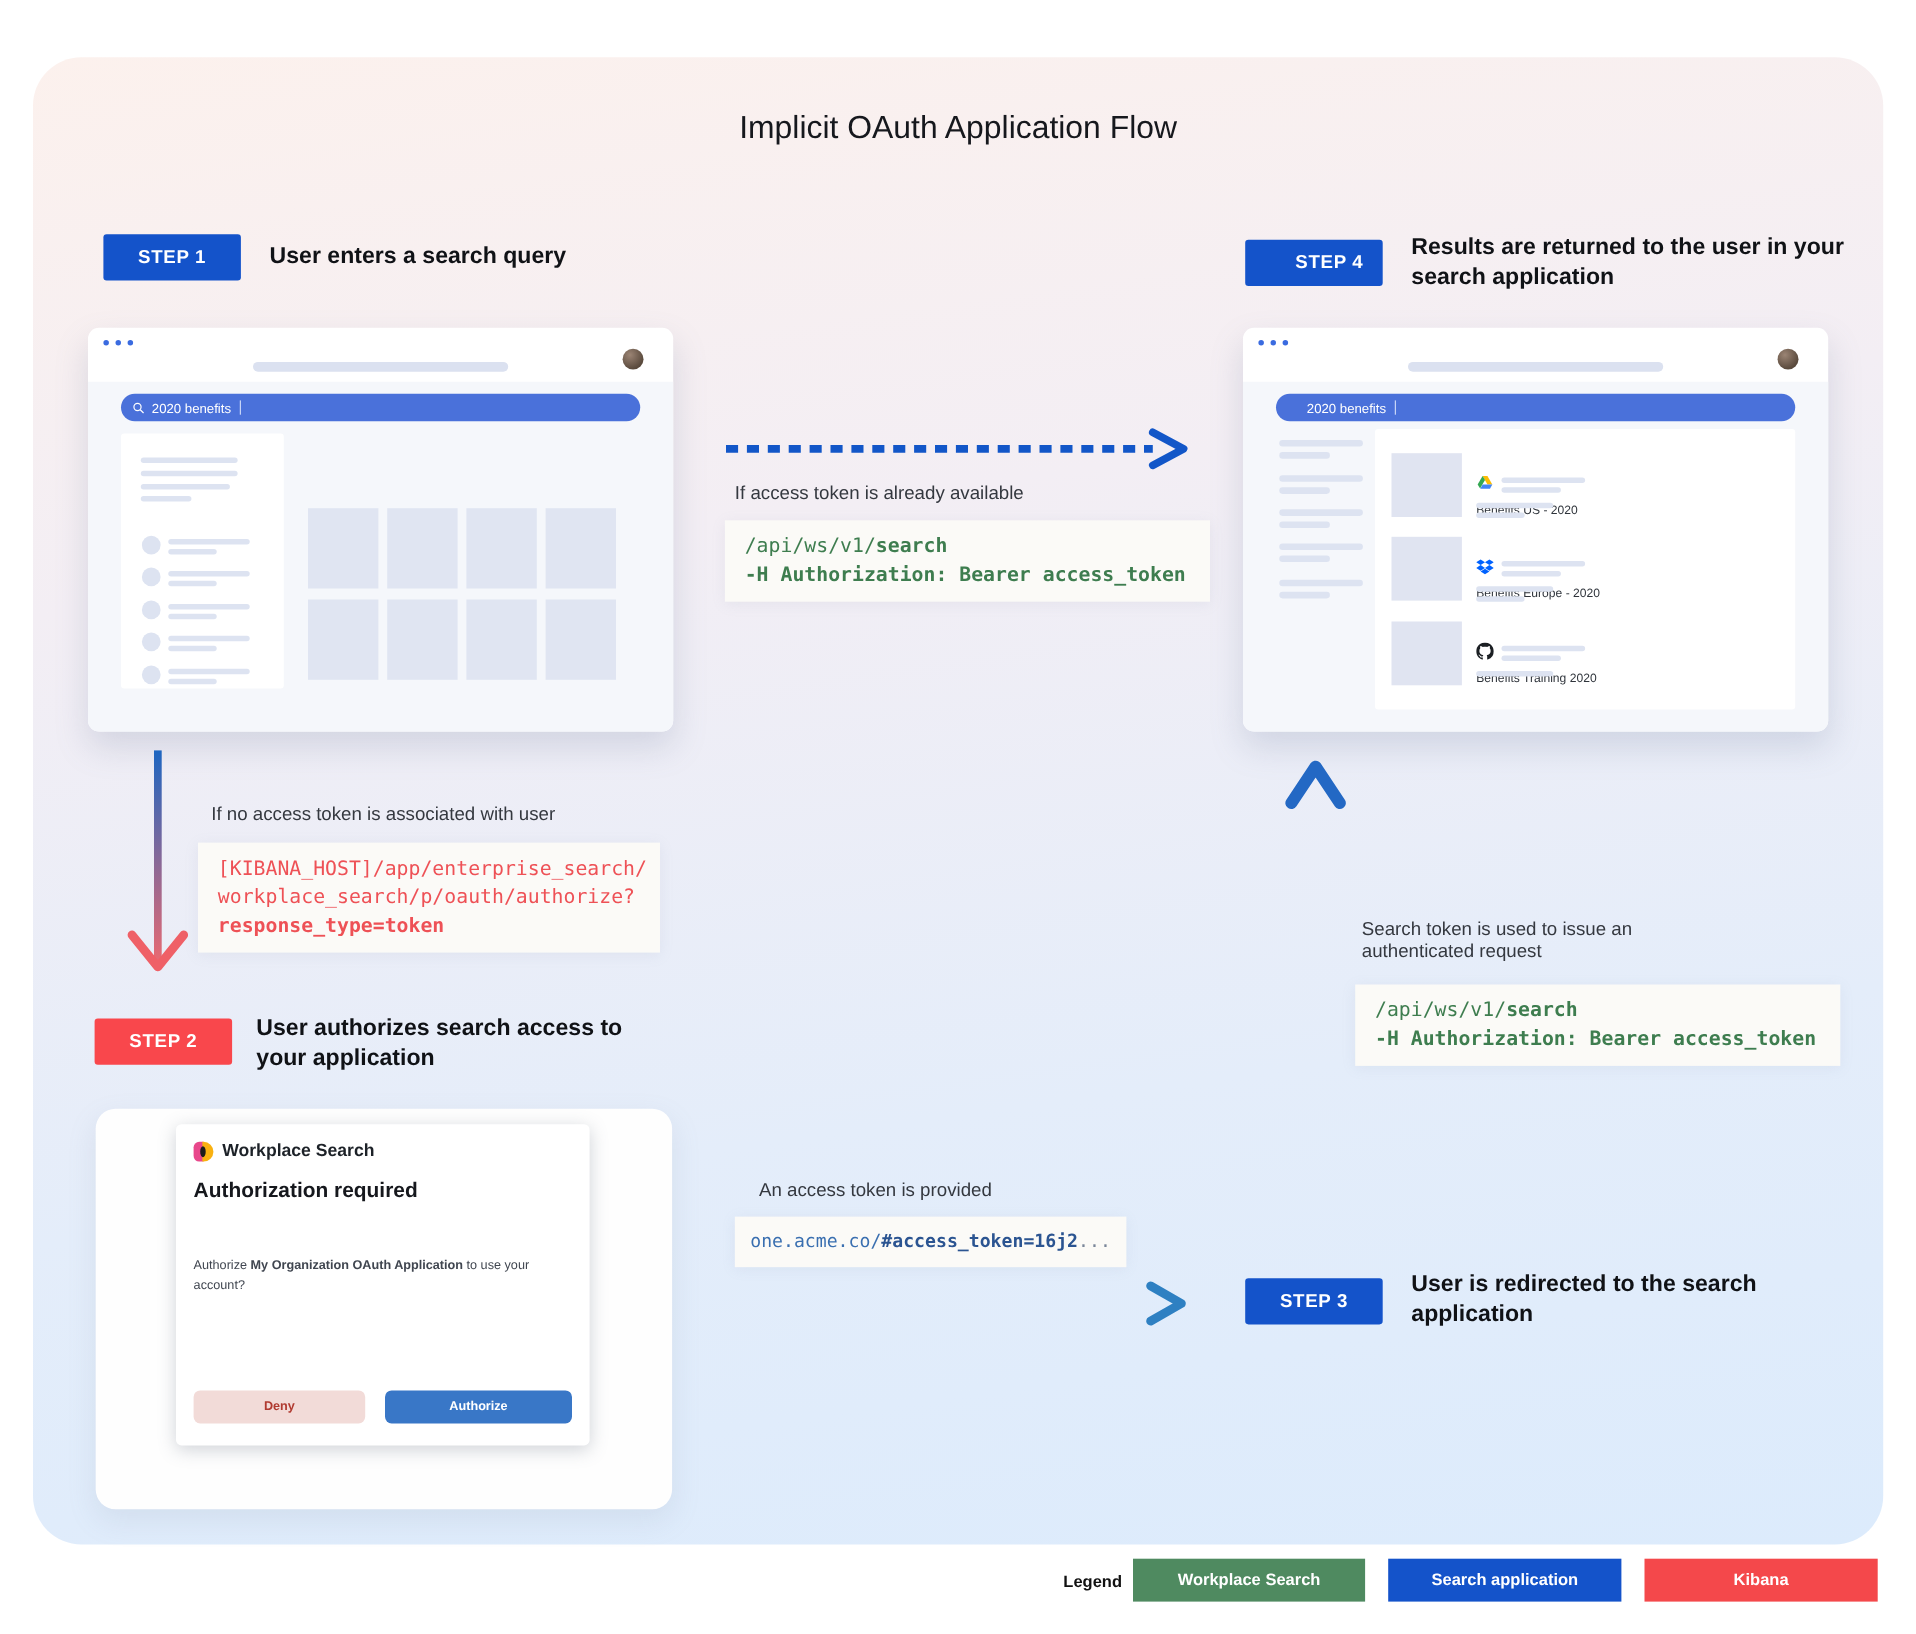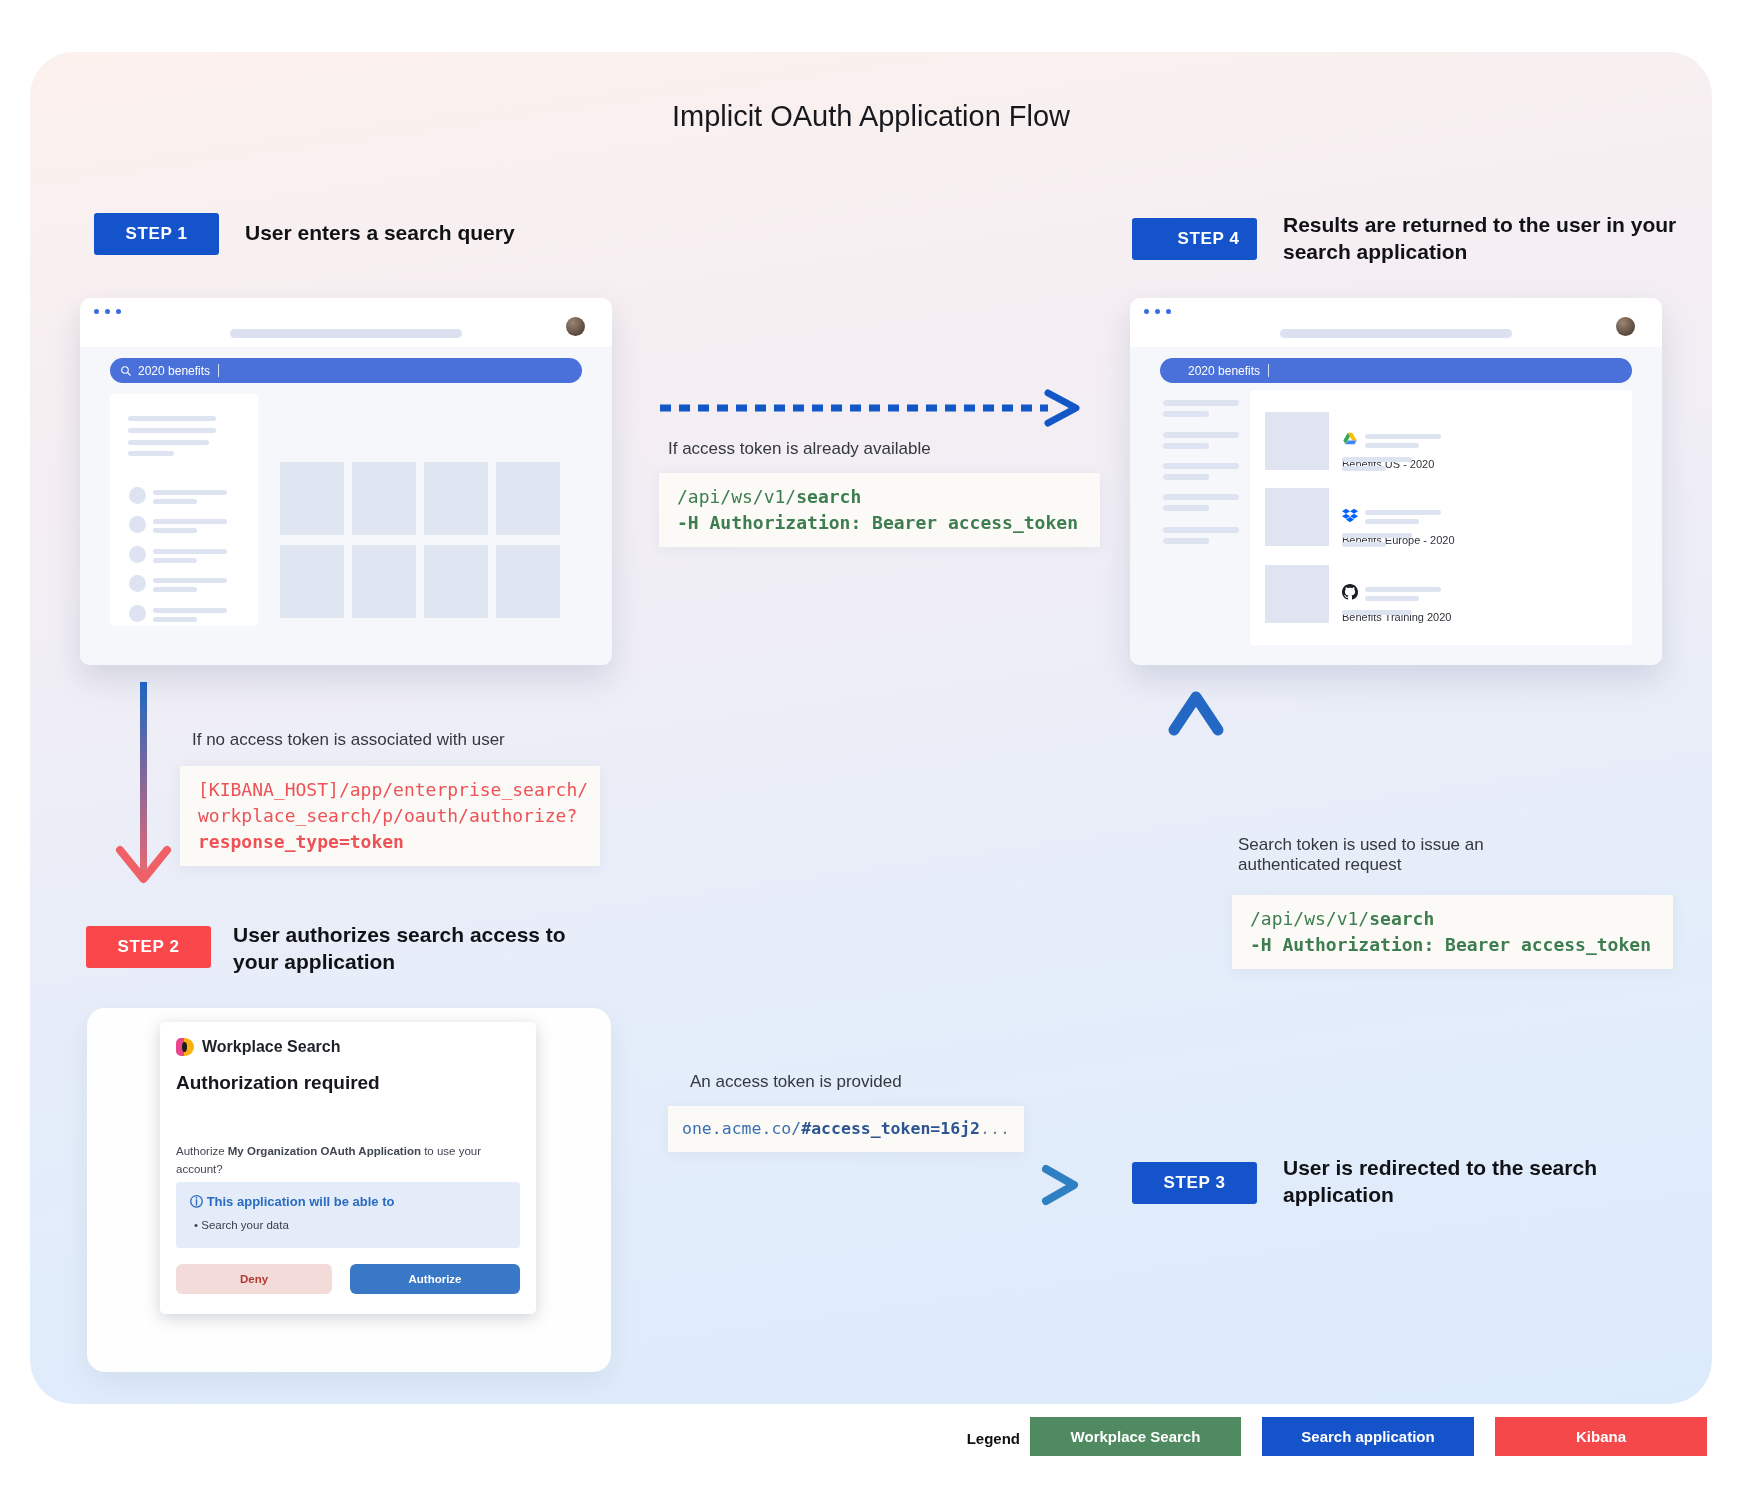--- a/index.html
+++ b/index.html
@@ -246,30 +246,20 @@
     <div class="wslogo">
       <span class="wsl-p"></span>
         <span class="wsl-y"></span>
         <span class="wsl-b"></span>
     </div>
     <div class="appname">Workplace Search</div>
     <div class="dlgh">Authorization required</div>
     <div class="dlgbody">
       <span>Authorize </span><b>My Organization OAuth Application</b><span> to use your account?</span>
     </div>
-    <div class="infobox">
-      <div class="infoh">
-        <span>ⓘ</span>
-        <span>This application will be able to</span>
-      </div>
-      <div class="infoitem">
-        <span>•</span>
-        <span>Search your data</span>
-      </div>
-    </div>
     <button class="btn deny">Deny</button>
     <button class="btn auth">Authorize</button>
   </div>
 </div>
 
 <div class="abs flowlabel" style="left:690px;top:1072px">An access token is provided</div>
 <div class="abs code" style="left:668px;top:1106px;width:356px;font-size:16.5px;padding:10px 14px">
   <span style="color:#3a6fb0">one.acme.co/</span><b style="color:#2b5491">#access_token=16j2</b><span style="color:#7a8699">...</span>
 </div>
 <svg class="abs" style="left:648px;top:1163px" width="448" height="44">

